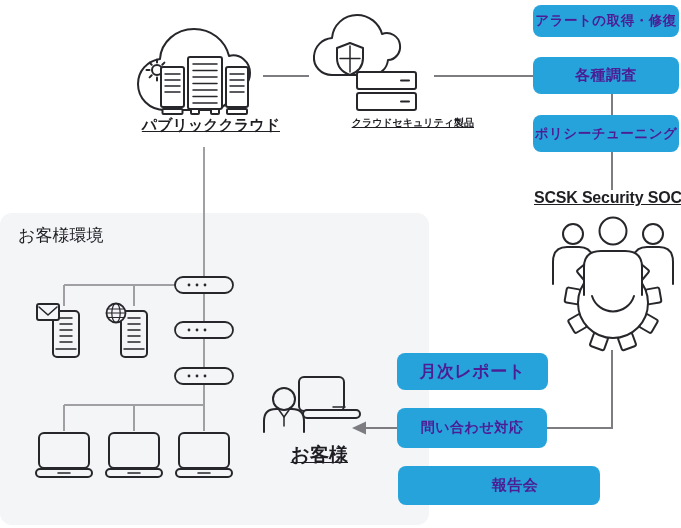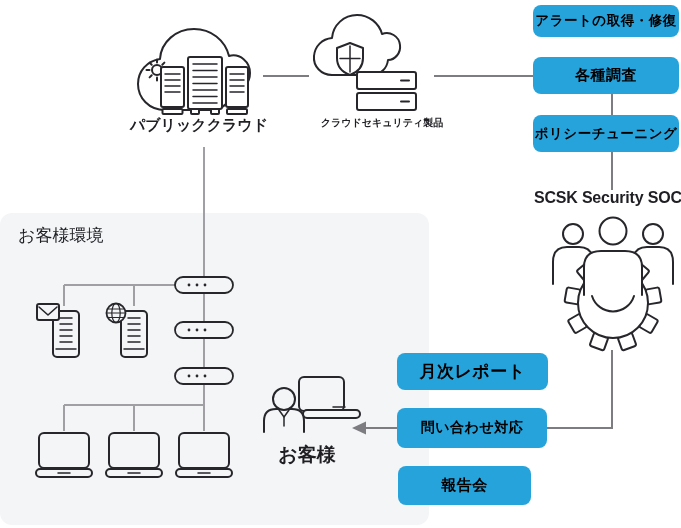--- a/index.html
+++ b/index.html
@@ -15,25 +15,25 @@
     position:relative;width:681px;height:528px;overflow:hidden;
     font-family:"Liberation Sans","DejaVu Sans",sans-serif;background:#fff;
   }
   .env-box{
     position:absolute;left:0;top:213px;width:429px;height:312px;
     background:var(--env-box-bg);border-radius:12px;
   }
   .diagram-svg{position:absolute;left:0;top:0;width:681px;height:528px;}
   .label{
     position:absolute;color:var(--label-ink);font-weight:bold;
-    text-align:center;white-space:nowrap;
+    text-align:right;white-space:nowrap;text-decoration:underline;
   }
   .env-title{position:absolute;left:18px;top:224px;font-size:17px;font-weight:normal;color:var(--label-ink);}
   .btn{
-    position:absolute;background:var(--accent-blue);color:#000000;font-weight:bold;
+    position:absolute;background:var(--accent-blue);color:#4c1d95;font-weight:bold;
     display:flex;align-items:center;justify-content:center;border-radius:8px;
     letter-spacing:.5px;
   }
   
   .ic{stroke:var(--ink);stroke-width:2;fill:none;stroke-linecap:round;stroke-linejoin:round;}
   .icf{fill:#ffffff;}
   .icb{fill:var(--env-box-bg);}
   .thin{stroke-width:1.5;}
   .conn{stroke:var(--connector-gray);stroke-width:2;fill:none;}
   .net{stroke:var(--inner-line-gray);stroke-width:2;fill:none;}
@@ -229,15 +229,15 @@
   <div class="label" style="left:290px;top:116px;width:184px;font-size:10px;">クラウドセキュリティ製品</div>
   <div class="label" style="left:534px;top:189px;width:147px;font-size:16px;letter-spacing:-0.2px;">SCSK Security SOC</div>
   <div class="label" style="left:266px;top:442px;width:82px;font-size:19px;">お客様</div>
 
   <div class="btn" style="left:533px;top:5px;width:146px;height:32px;font-size:13.5px;">アラートの取得・修復</div>
   <div class="btn" style="left:533px;top:57px;width:146px;height:37px;font-size:15px;">各種調査</div>
   <div class="btn" style="left:533px;top:115px;width:146px;height:37px;font-size:13.5px;">ポリシーチューニング</div>
 
   <div class="btn" style="left:397px;top:353px;width:151px;height:37px;font-size:17px;">月次レポート</div>
   <div class="btn" style="left:397px;top:408px;width:150px;height:40px;font-size:14px;">問い合わせ対応</div>
-  <div class="btn" style="left:398px;top:466px;width:133px;height:39px;font-size:15px;">報告会</div>
+  <div class="btn" style="left:398px;top:466px;width:170px;height:39px;font-size:15px;padding-left:32px;">報告会</div>
 
 </div>
 
 </body></html>

